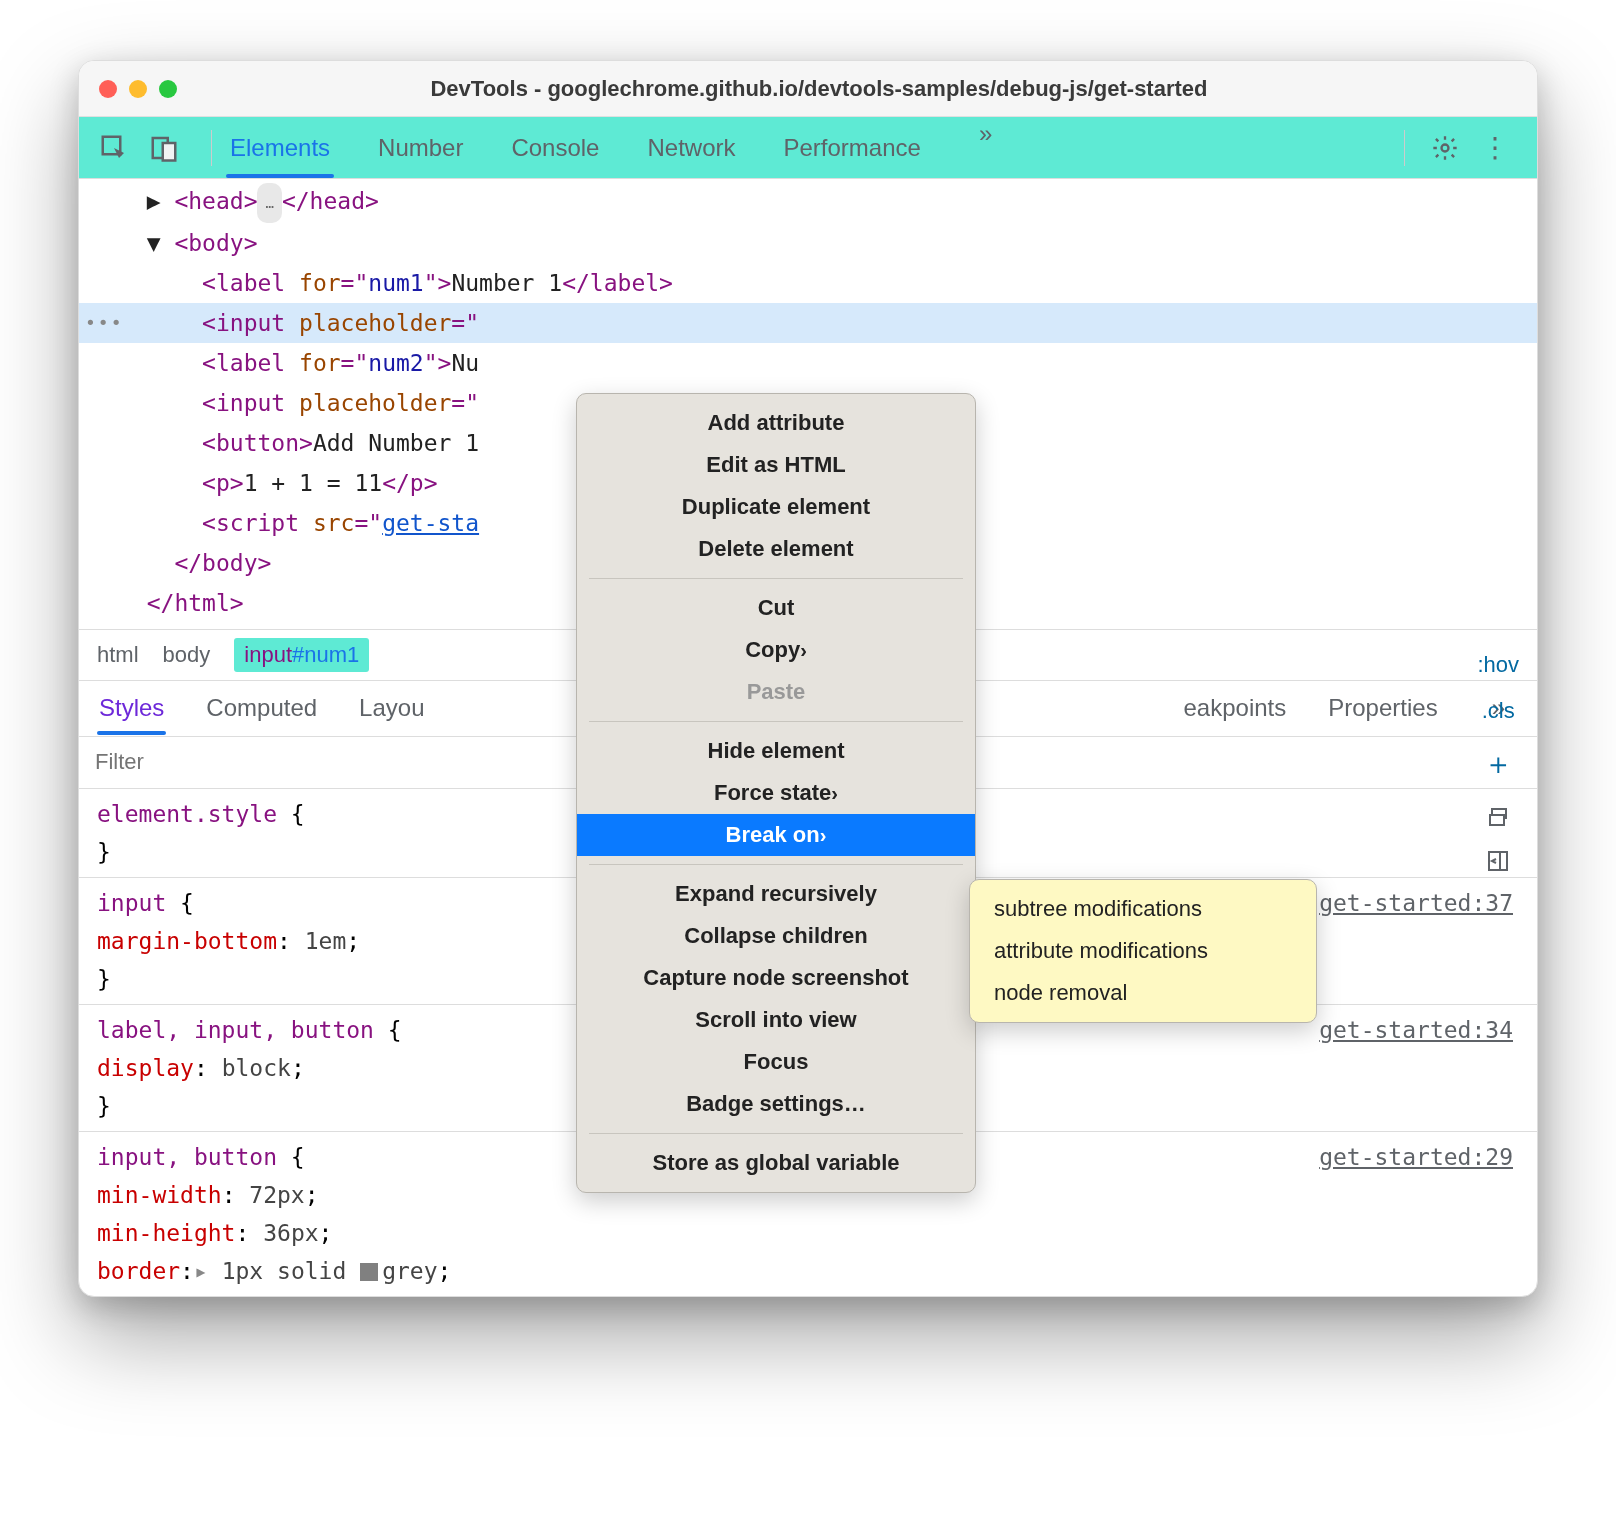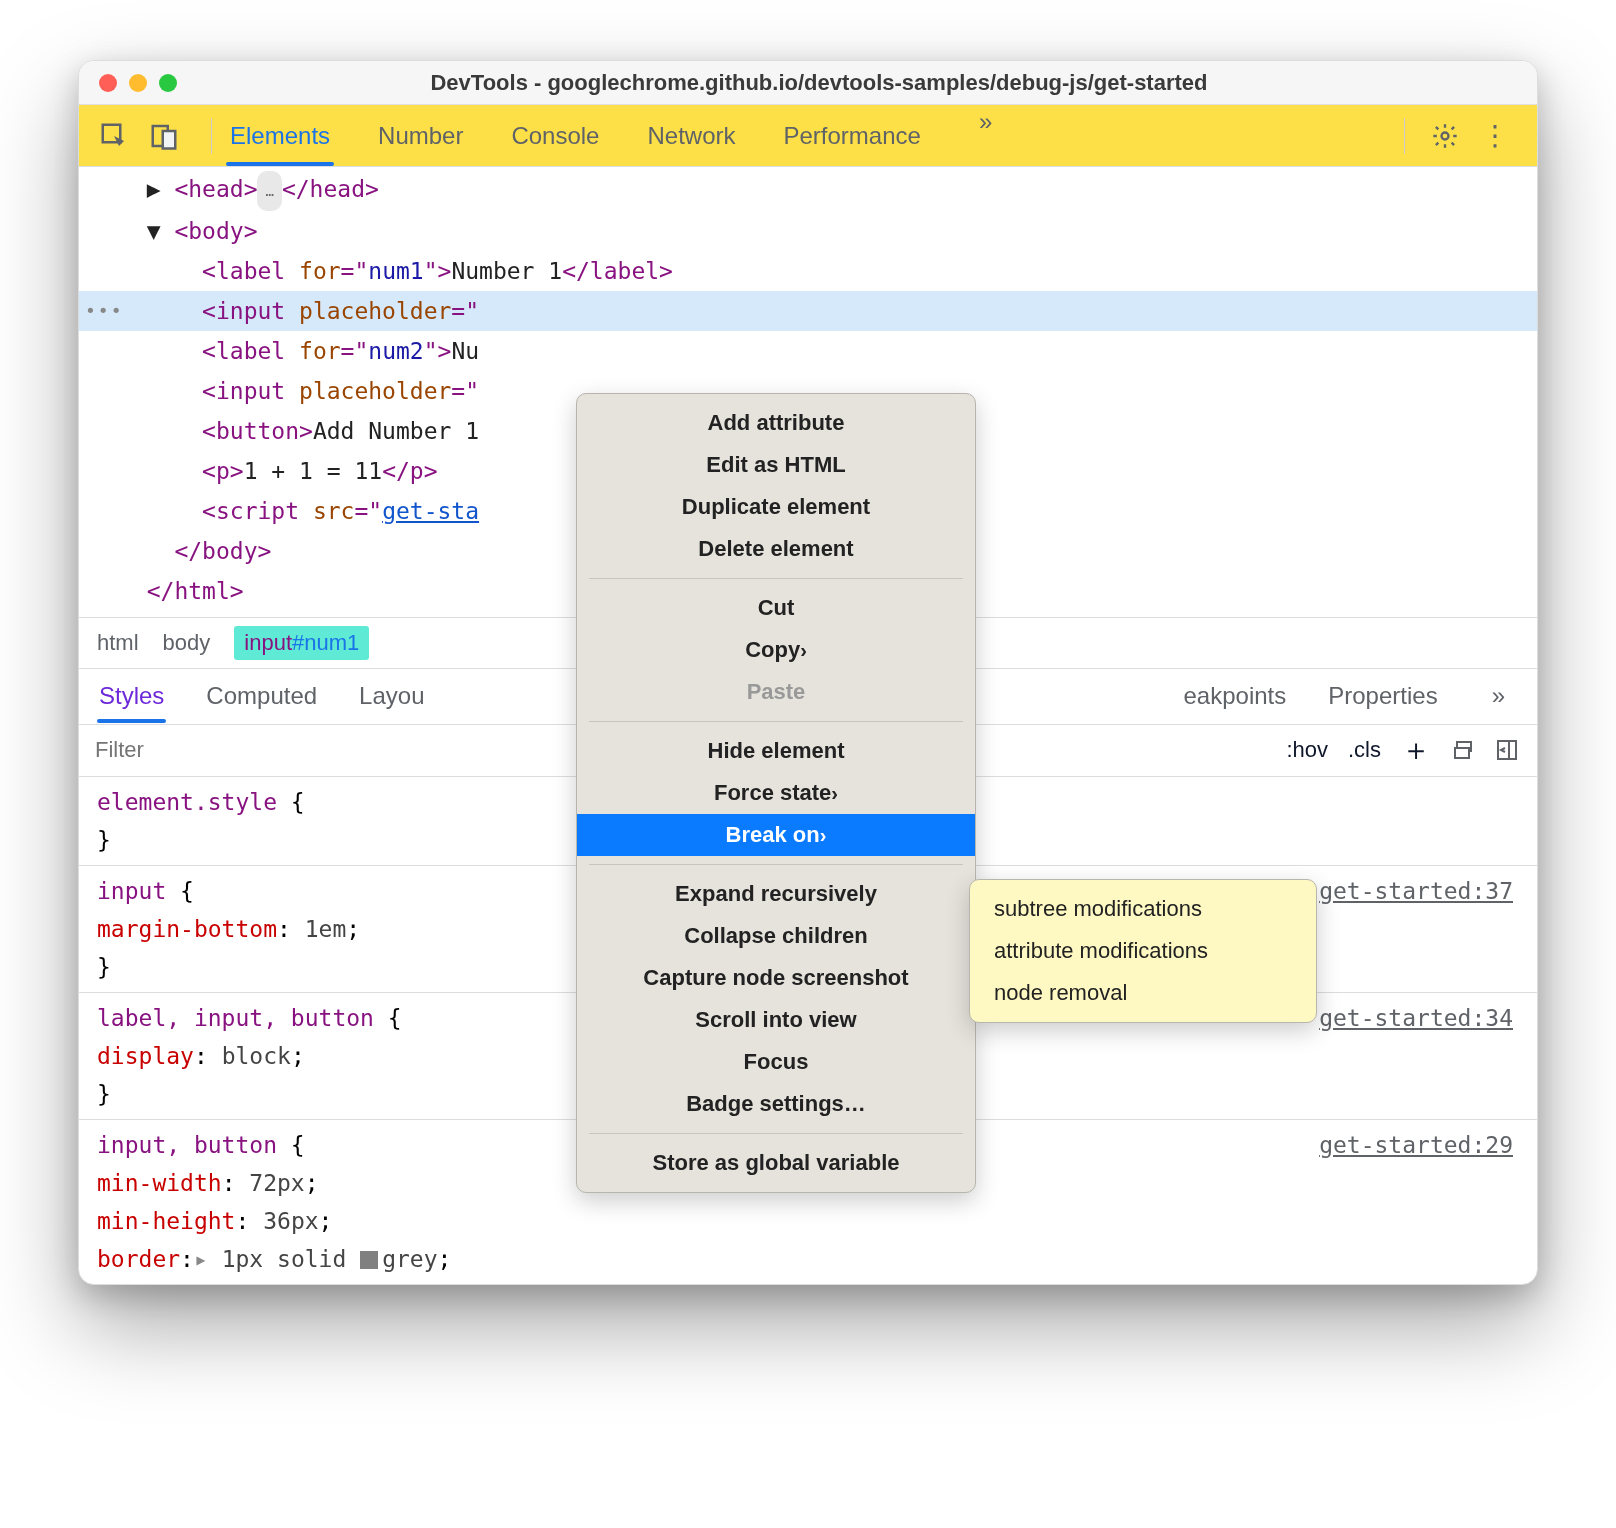--- a/index.html
+++ b/index.html
@@ -13,36 +13,36 @@
 .window {
   width: 1460px;
   background: #fff;
   border-radius: 16px;
   box-shadow: 0 40px 90px rgba(0,0,0,0.35), 0 10px 30px rgba(0,0,0,0.2);
   overflow: hidden;
   position: relative;
   border: 1px solid #ddd;
 }
 .titlebar {
-  height: 44px;
+  height: 56px;
   background: #f6f6f6;
   display: flex;
   align-items: center;
   padding: 0 20px;
   border-bottom: 1px solid #e0e0e0;
 }
 .traffic { display: flex; gap: 12px; margin-right: 24px; }
 .tl { width: 18px; height: 18px; border-radius: 50%; }
 .tl.red { background: #ff5f57; }
 .tl.yellow { background: #febc2e; }
 .tl.green { background: #28c840; }
 .title { flex: 1; text-align: center; font-weight: 600; font-size: 22px; color: #3a3a3a; margin-left: -80px; }
 .toolbar {
   height: 62px;
-  background: #fde047;
+  background: #5eead4;
   border-bottom: 1px solid #ddd;
   display: flex; align-items: center;
   padding: 0 18px;
   font-size: 24px;
   color: #555;
 }
 .toolbar .tbicon { width: 34px; height: 34px; margin-right: 16px; display:flex; align-items:center; justify-content:center; }
 .toolbar .sep { width: 1px; height: 36px; background: #ccc; margin: 0 14px; }
 .tabs { display: flex; gap: 40px; flex: 1; }
 .tab { padding: 14px 4px; color: #5f6368; cursor: pointer; position: relative; }
@@ -91,21 +91,21 @@
 .stylesbar {
   display:flex; align-items:center;
   border-bottom:1px solid #ddd;
   height: 52px;
 }
 .filter {
   flex:1; border:none; outline:none;
   font-size: 22px; color:#333; padding: 0 16px;
   background: transparent;
 }
-.stylesbar .right { display:flex; align-items:center; gap: 20px; padding-right: 18px; color:#0f172a; font-size:22px; }
+.stylesbar .right { display:flex; align-items:center; gap: 20px; padding-right: 18px; color:#0369a1; font-size:22px;flex-direction:column; }
 .styles {
   font-family: Menlo, Consolas, monospace;
   font-size: 23px;
   line-height: 38px;
 }
 .styles .block { border-bottom: 1px solid #ddd; padding: 6px 18px; position: relative; }
 .styles .src { position:absolute; right: 24px; top: 6px; color:#5f6368; text-decoration: underline; font-family: Menlo, monospace; }
 .sel2 { color: #881280; }
 .prop { color: #c80000; }
 .val { color: #444; }

